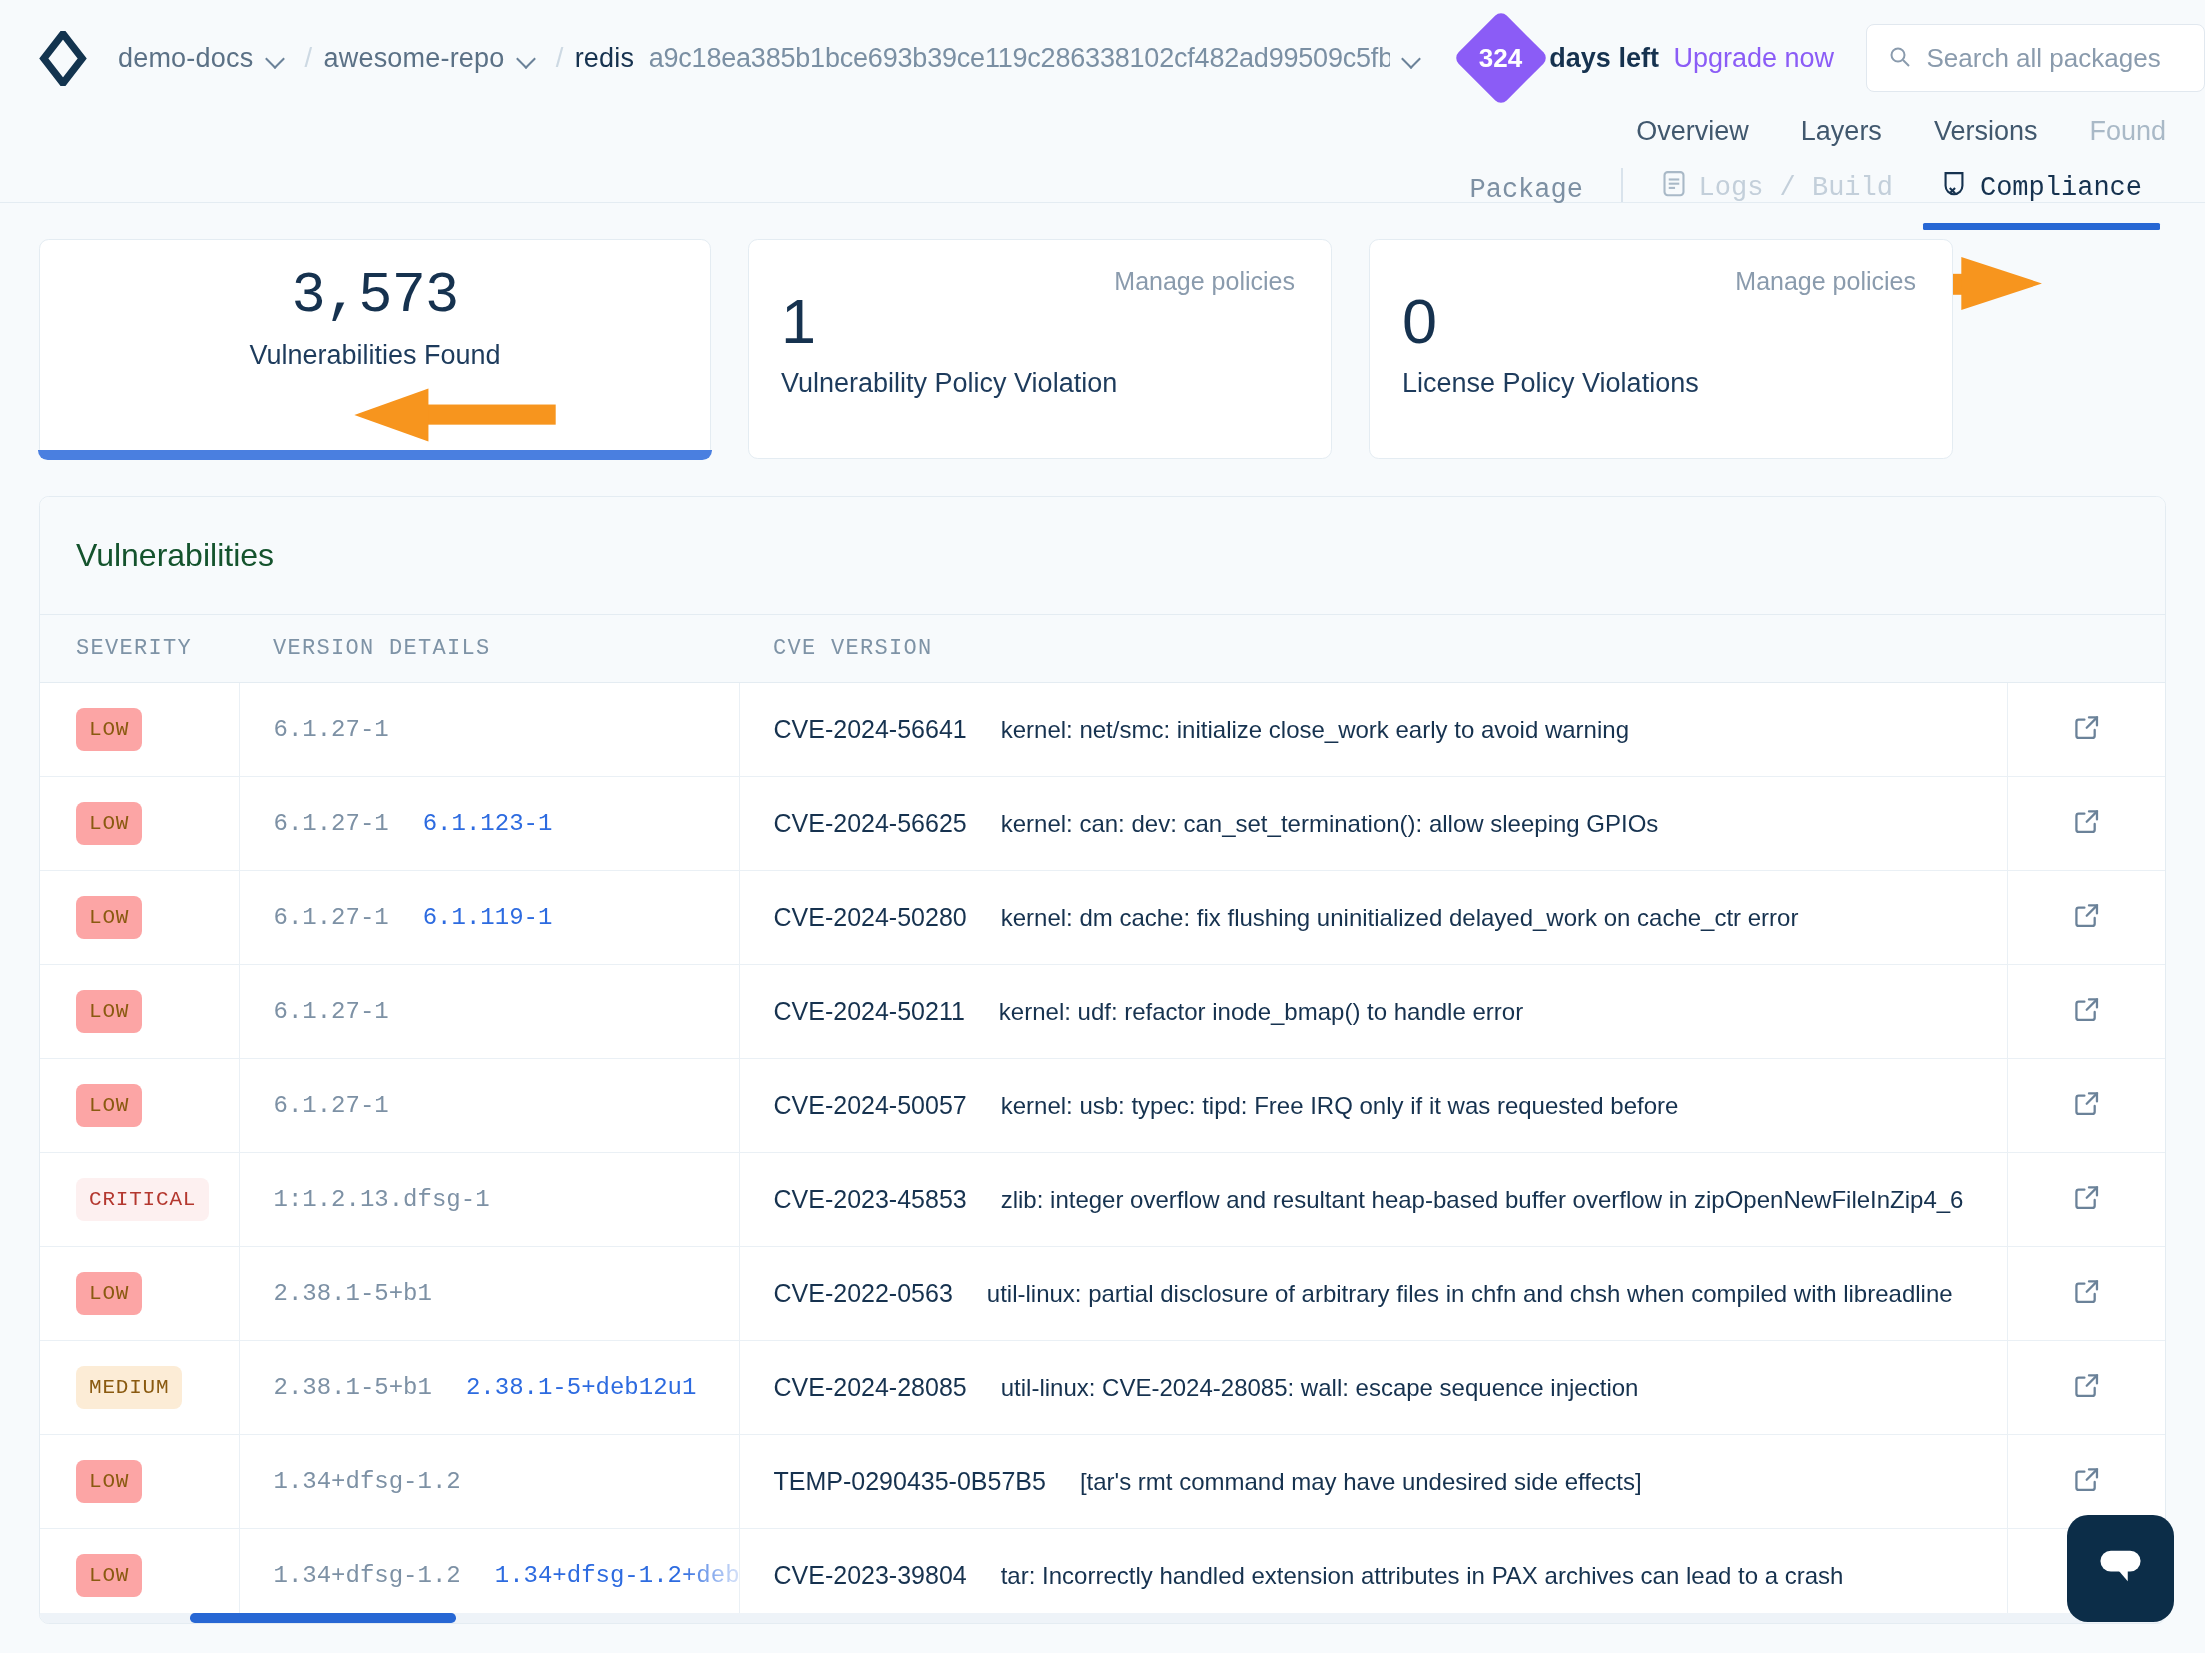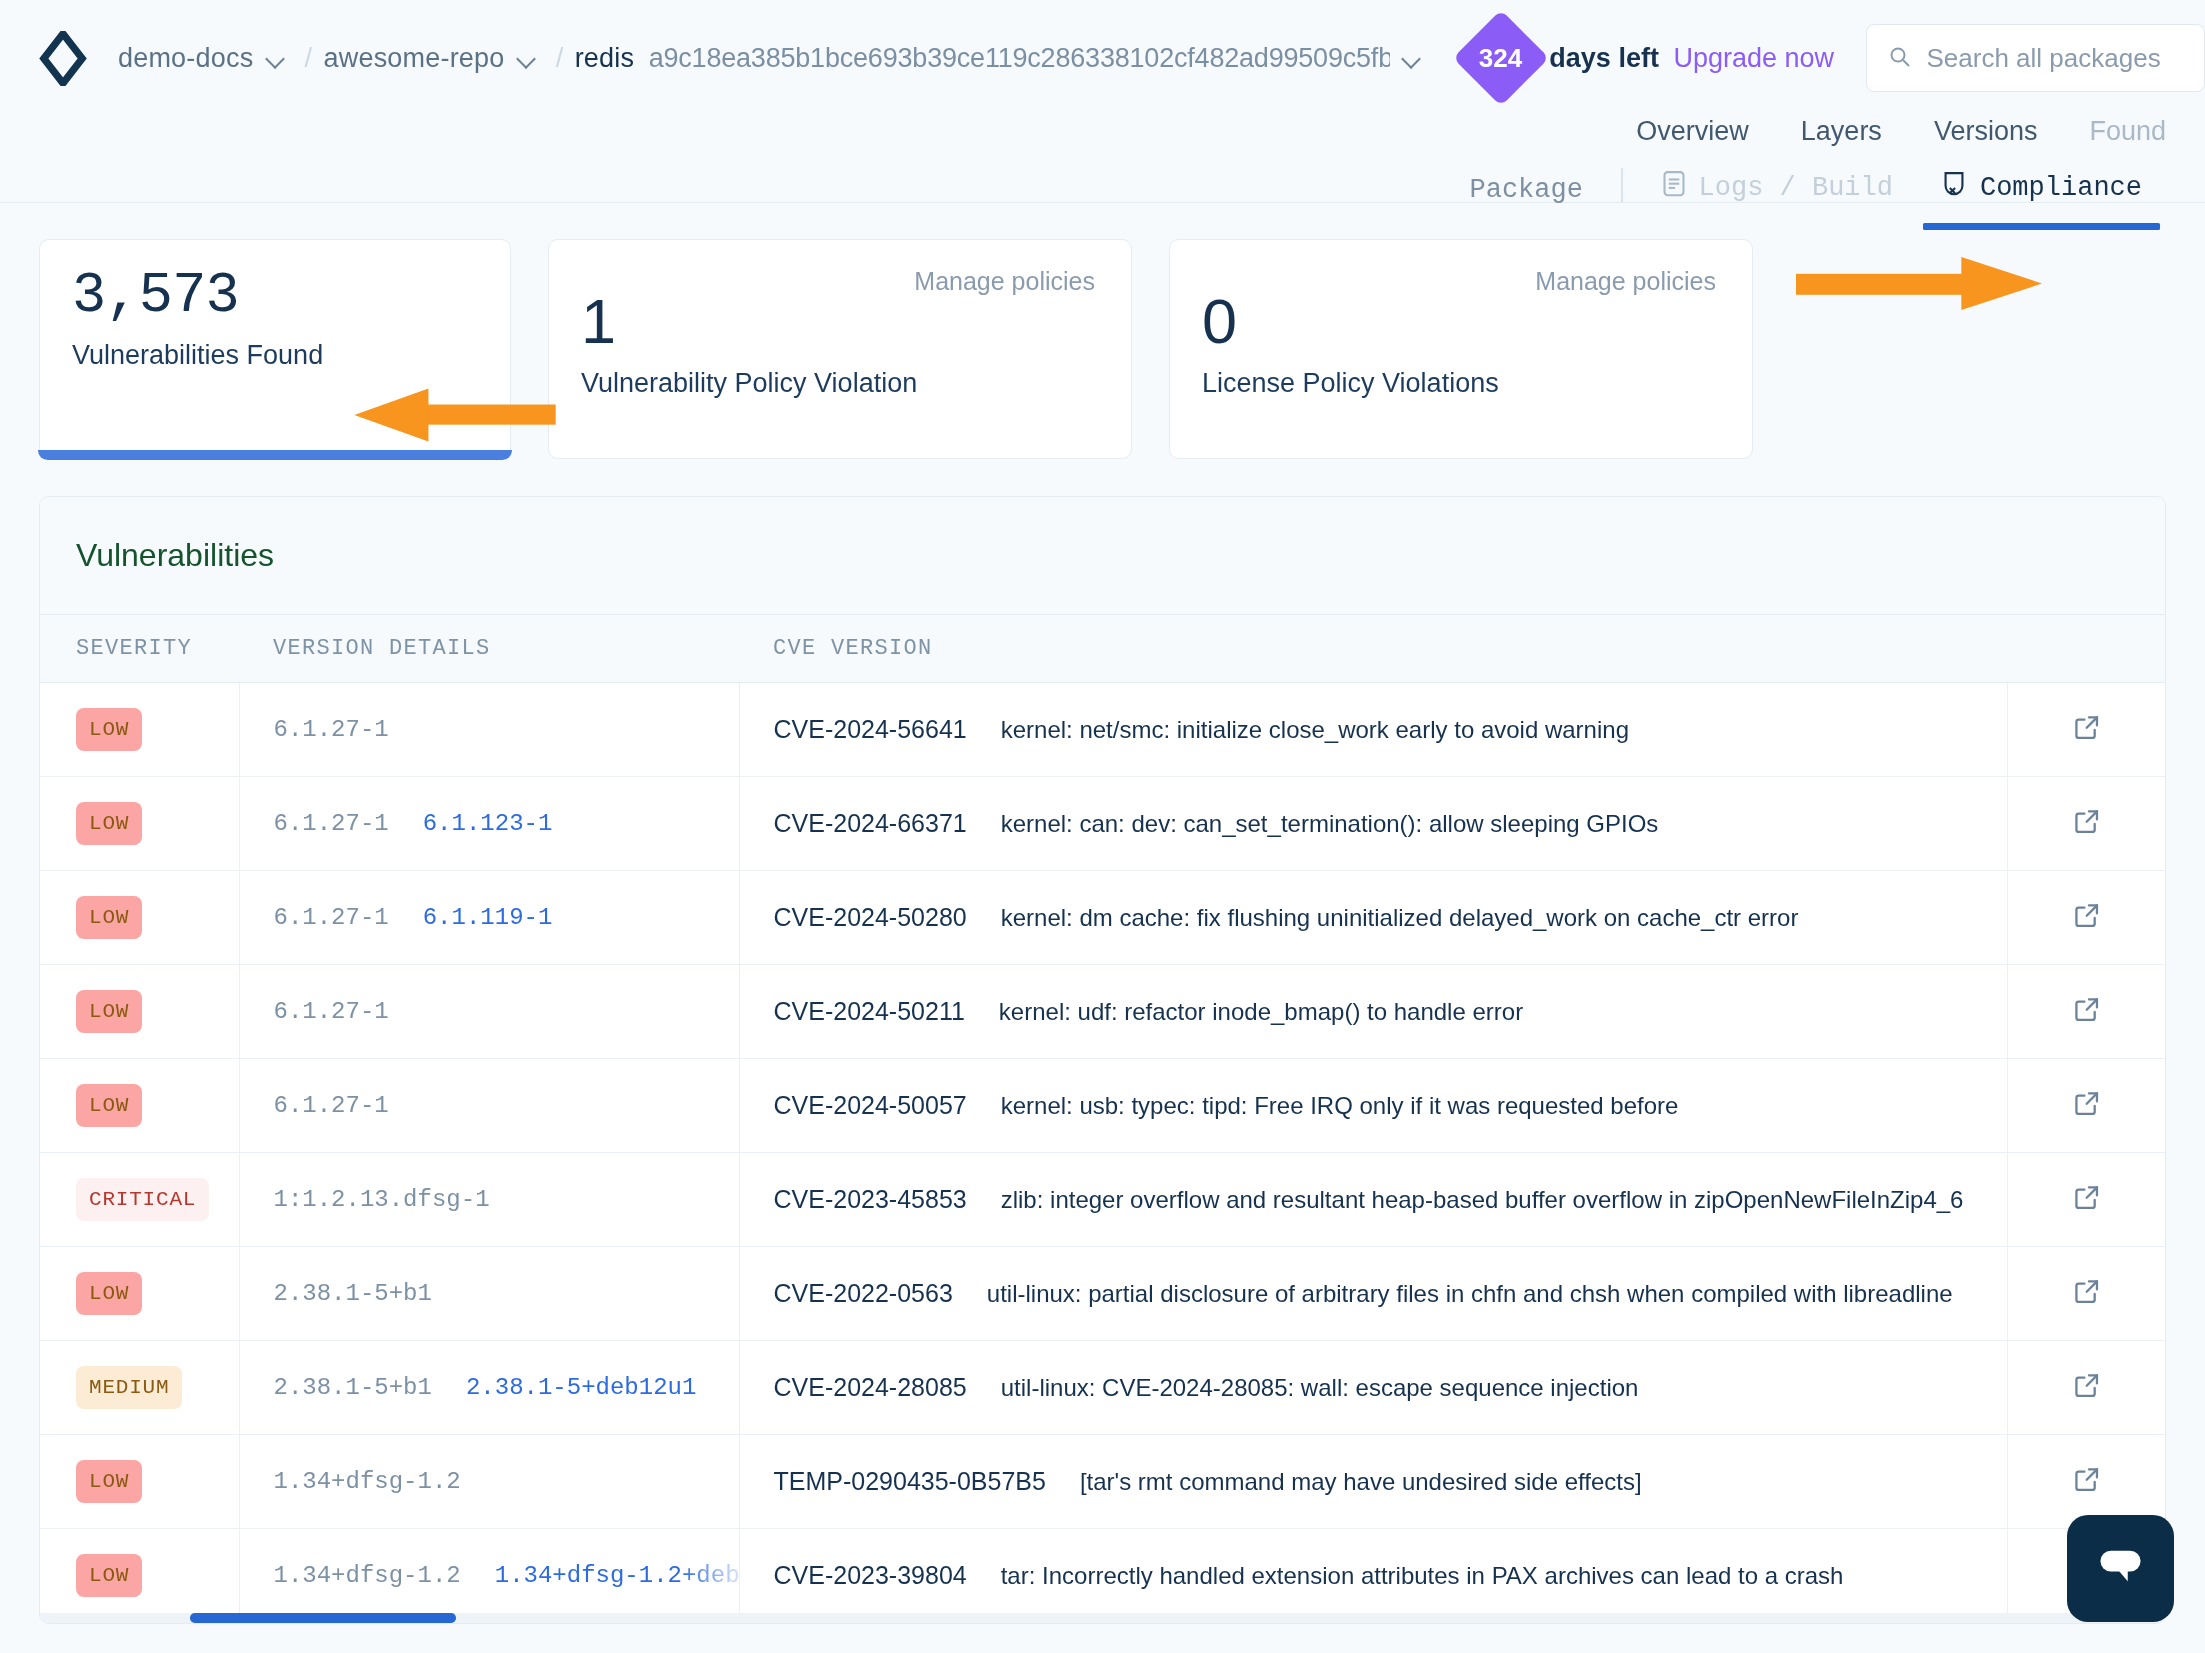--- a/index.html
+++ b/index.html
@@ -94,21 +94,21 @@
   .arrow-r { left: 1796px; top: 136px; width: 250px; height: 63px; }
   .arrow-l { left: 354px; top: 386px; width: 202px; height: 58px; }
 
   
   .cards { display: flex; gap: 37px; padding: 36px 39px 0 39px; }
   .card {
     background: #fff; border: 1.6px solid #e4ecf2; border-radius: 9.7px;
     height: 220px; padding: 27.4px 32px 0 32px;
     position: relative;
   }
-  .card.c1 { width: 472px; }
+  .card.c1 { width: 672px; text-align: center; }
   .card.c2, .card.c3 { width: 584px; }
   .card .bignum {
     font-size: 63px; color: #16324f; line-height: 1.05;
     letter-spacing: -0.8px;
   }
   .card .bignum.m { font-family: "Liberation Mono", monospace; font-size: 57px; }
   .card .caption { font-size: 27px; color: #1d3b5c; margin-top: 13px; }
   .card .manage {
     position: absolute; right: 36px; top: 27.4px;
     font-size: 25px; color: #8a9bad;
@@ -327,21 +327,21 @@
           <td class="cvecell"><span class="cveid">CVE-2024-56641</span><span class="cvedesc">kernel: net/smc: initialize close_work early to avoid warning</span></td>
           <td class="c-act"><span class="extlink"><svg width="27.4" height="27.4" viewBox="0 0 24 24" aria-hidden="true">
                 <path d="M14 3 h7 v7" fill="none" stroke="#6b8299" stroke-width="2" stroke-linecap="round"></path>
                 <line x1="21" y1="3" x2="12" y2="12" stroke="#6b8299" stroke-width="2" stroke-linecap="round"></line>
                 <path d="M19 14 v5 a2 2 0 0 1 -2 2 H5 a2 2 0 0 1 -2 -2 V7 a2 2 0 0 1 2 -2 h5" fill="none" stroke="#6b8299" stroke-width="2" stroke-linecap="round"></path>
               </svg></span></td>
         </tr>
         <tr>
           <td><span class="badge low">LOW</span></td>
           <td class="vercell"><span class="ver">6.1.27-1</span><span class="verlink">6.1.123-1</span></td>
-          <td class="cvecell"><span class="cveid">CVE-2024-66371</span><span class="cvedesc">kernel: can: dev: can_set_termination(): allow sleeping GPIOs</span></td>
+          <td class="cvecell"><span class="cveid">CVE-2024-56625</span><span class="cvedesc">kernel: can: dev: can_set_termination(): allow sleeping GPIOs</span></td>
           <td class="c-act"><span class="extlink"><svg width="27.4" height="27.4" viewBox="0 0 24 24" aria-hidden="true">
                 <path d="M14 3 h7 v7" fill="none" stroke="#6b8299" stroke-width="2" stroke-linecap="round"></path>
                 <line x1="21" y1="3" x2="12" y2="12" stroke="#6b8299" stroke-width="2" stroke-linecap="round"></line>
                 <path d="M19 14 v5 a2 2 0 0 1 -2 2 H5 a2 2 0 0 1 -2 -2 V7 a2 2 0 0 1 2 -2 h5" fill="none" stroke="#6b8299" stroke-width="2" stroke-linecap="round"></path>
               </svg></span></td>
         </tr>
         <tr>
           <td><span class="badge low">LOW</span></td>
           <td class="vercell"><span class="ver">6.1.27-1</span><span class="verlink">6.1.119-1</span></td>
           <td class="cvecell"><span class="cveid">CVE-2024-50280</span><span class="cvedesc">kernel: dm cache: fix flushing uninitialized delayed_work on cache_ctr error</span></td>

